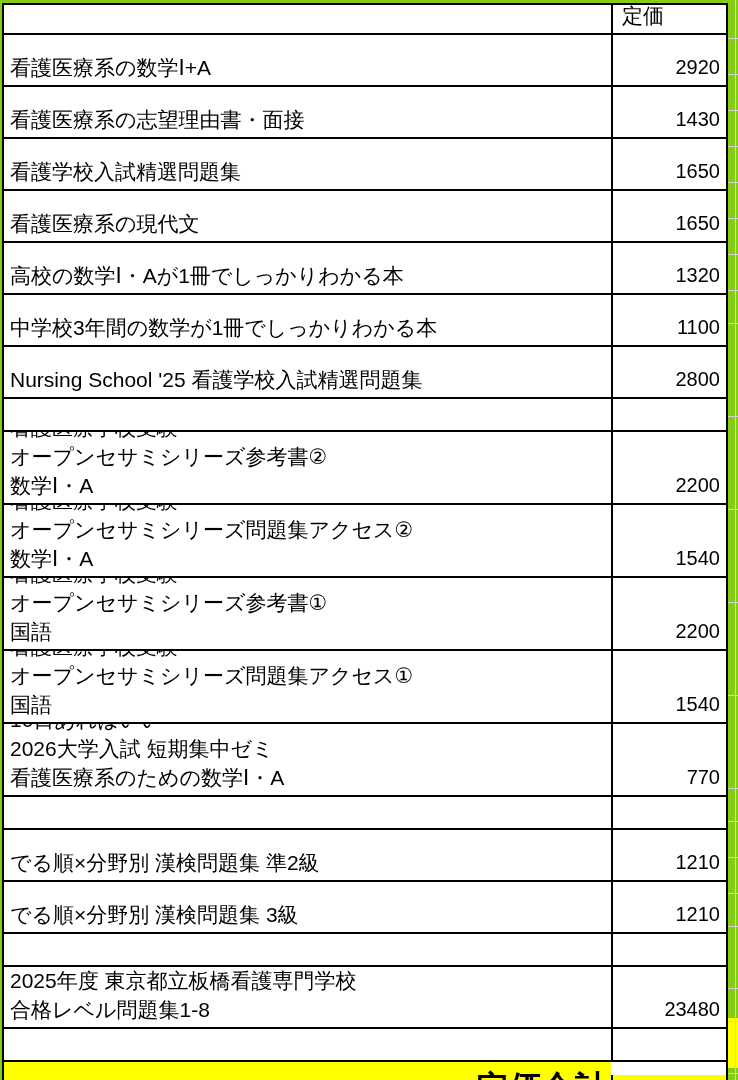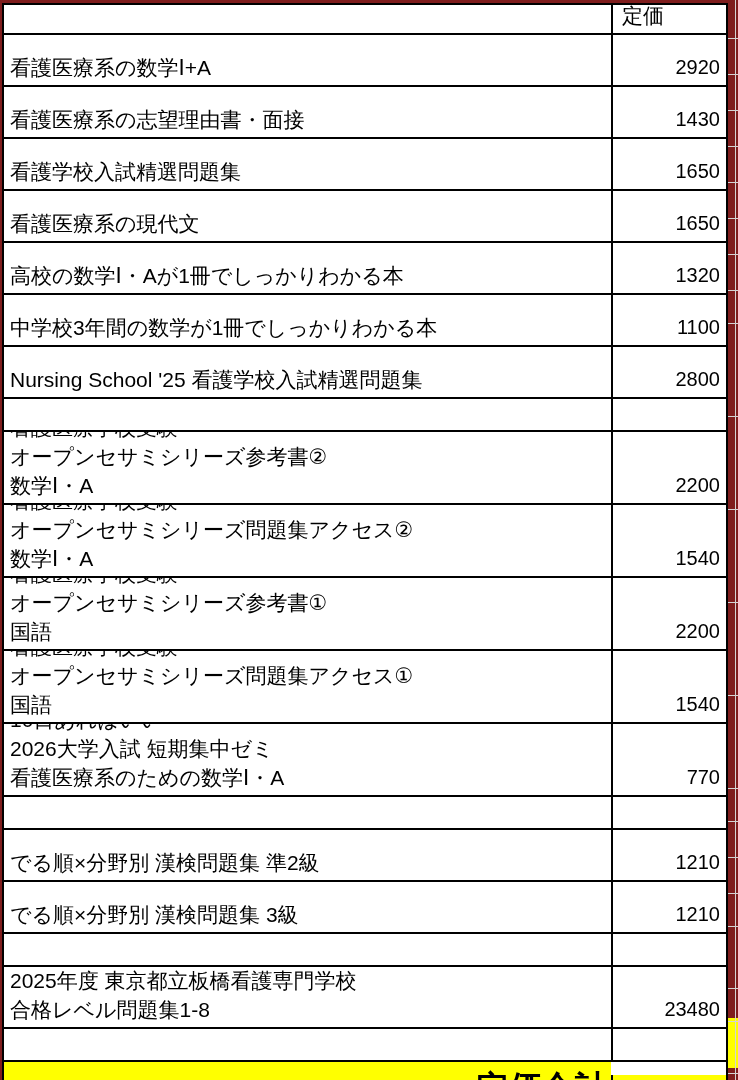--- a/index.html
+++ b/index.html
@@ -1,17 +1,17 @@
 <!DOCTYPE html>
 <html style="--hl: #ffff00; --border: #000000; --grid: #d4d4d4;"><head>
 <meta charset="utf-8">
 <style>
   html,body{margin:0;padding:0;background:#fff;}
   .sheet{
-    position:relative;width:738px;height:1080px;background:#7f1d1d;overflow:hidden;
+    position:relative;width:738px;height:1080px;background:#84cc16;overflow:hidden;
     font-family:"Liberation Sans","DejaVu Sans",sans-serif;color:#000;
   }
   .tbl{
     position:absolute;left:2px;top:3px;width:726px;
     border:2px solid var(--border,#000);box-sizing:border-box;background:#fff;
   }
   .row{display:flex;box-sizing:border-box;border-bottom:2px solid var(--border,#000);}
   .r-header{height:30px;}
   .r-0{height:33px;}
   .r-1{height:52px;}

